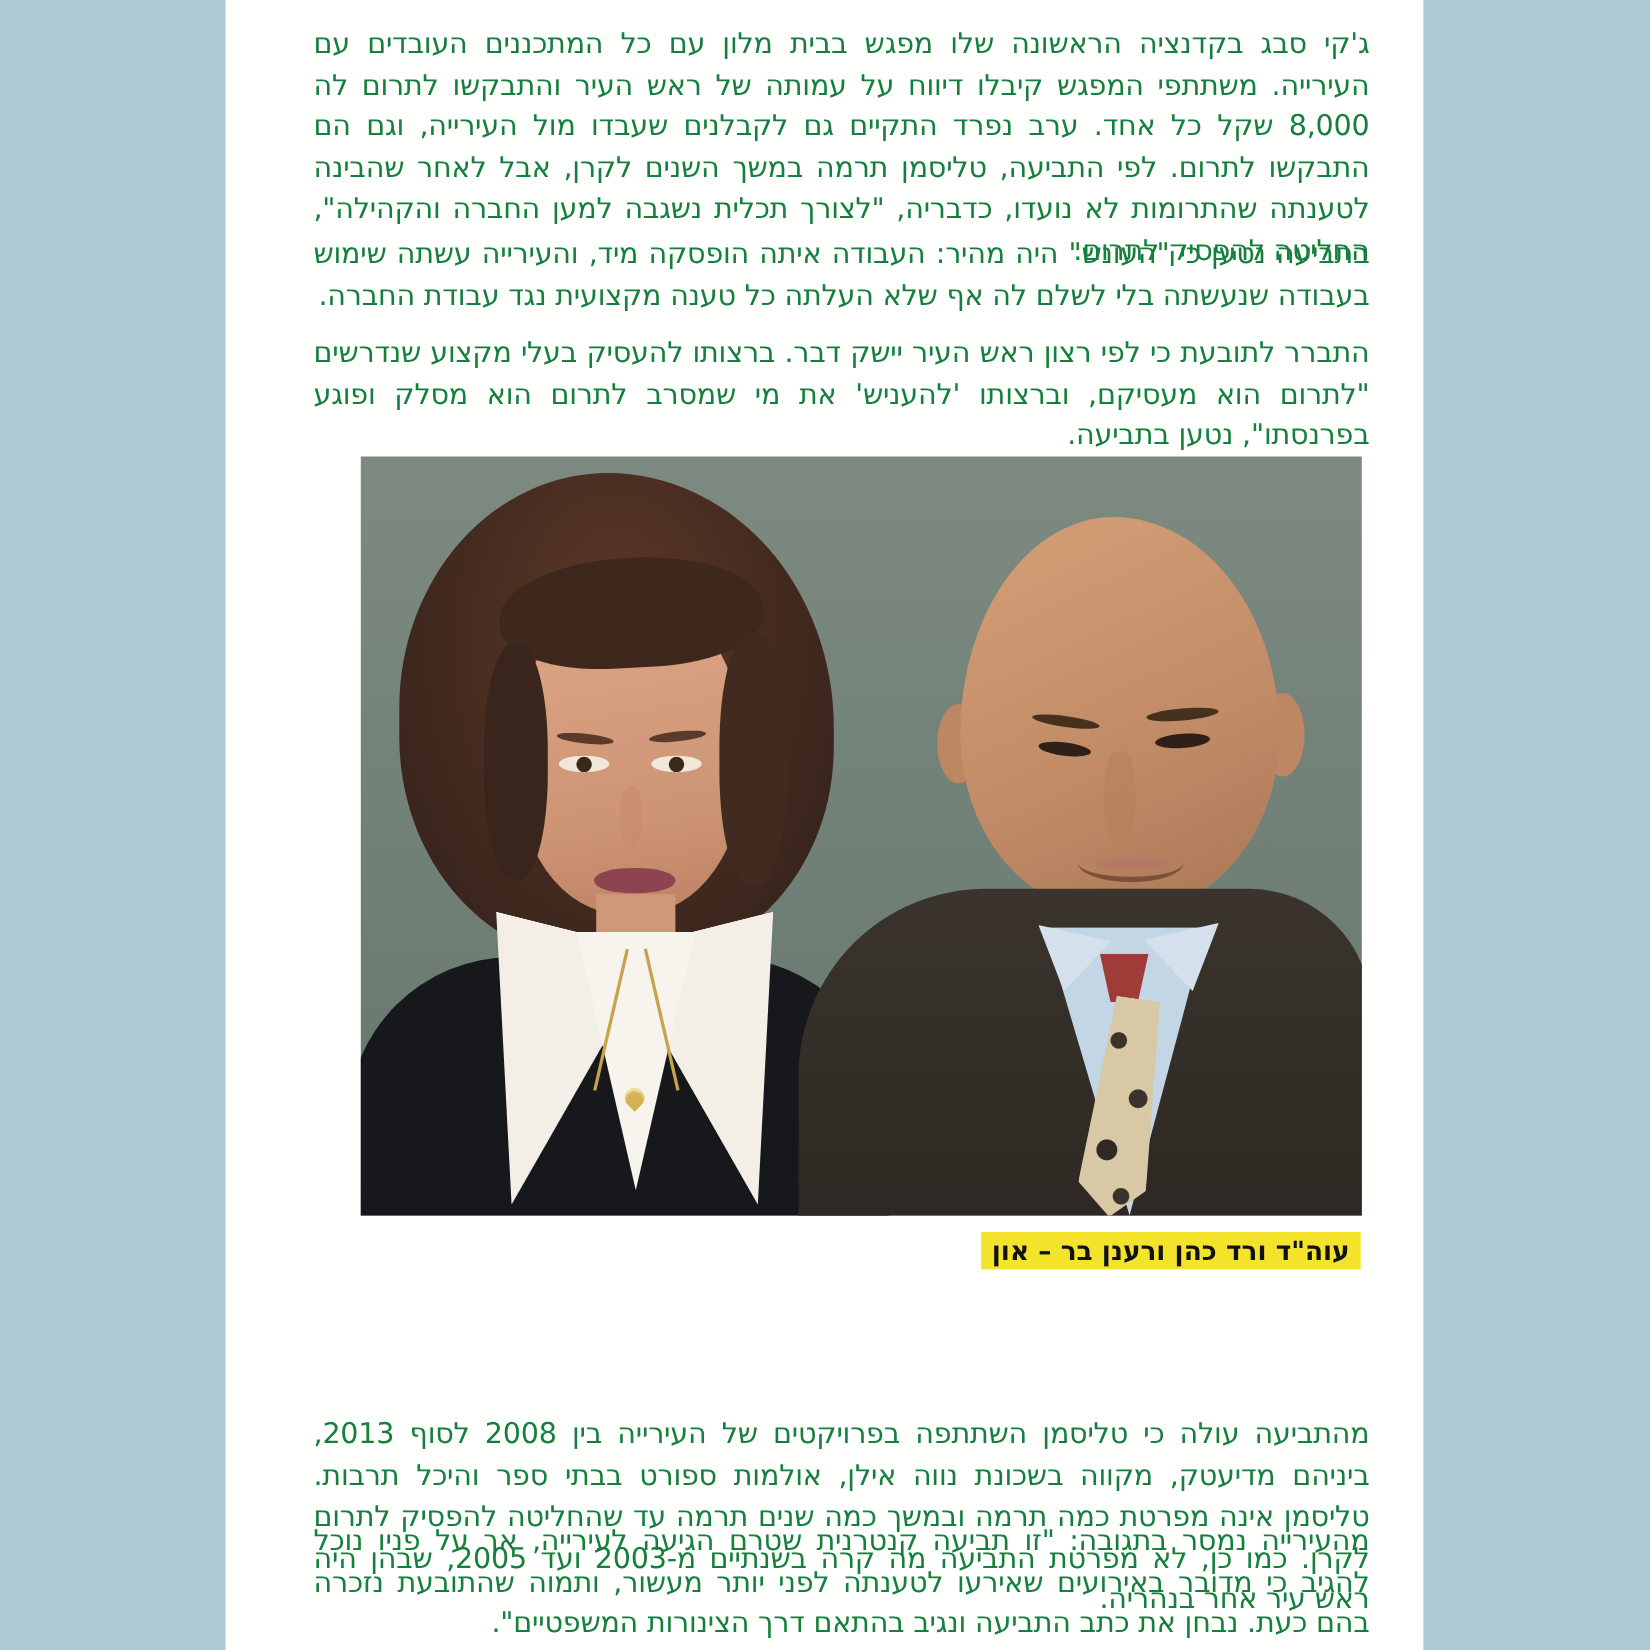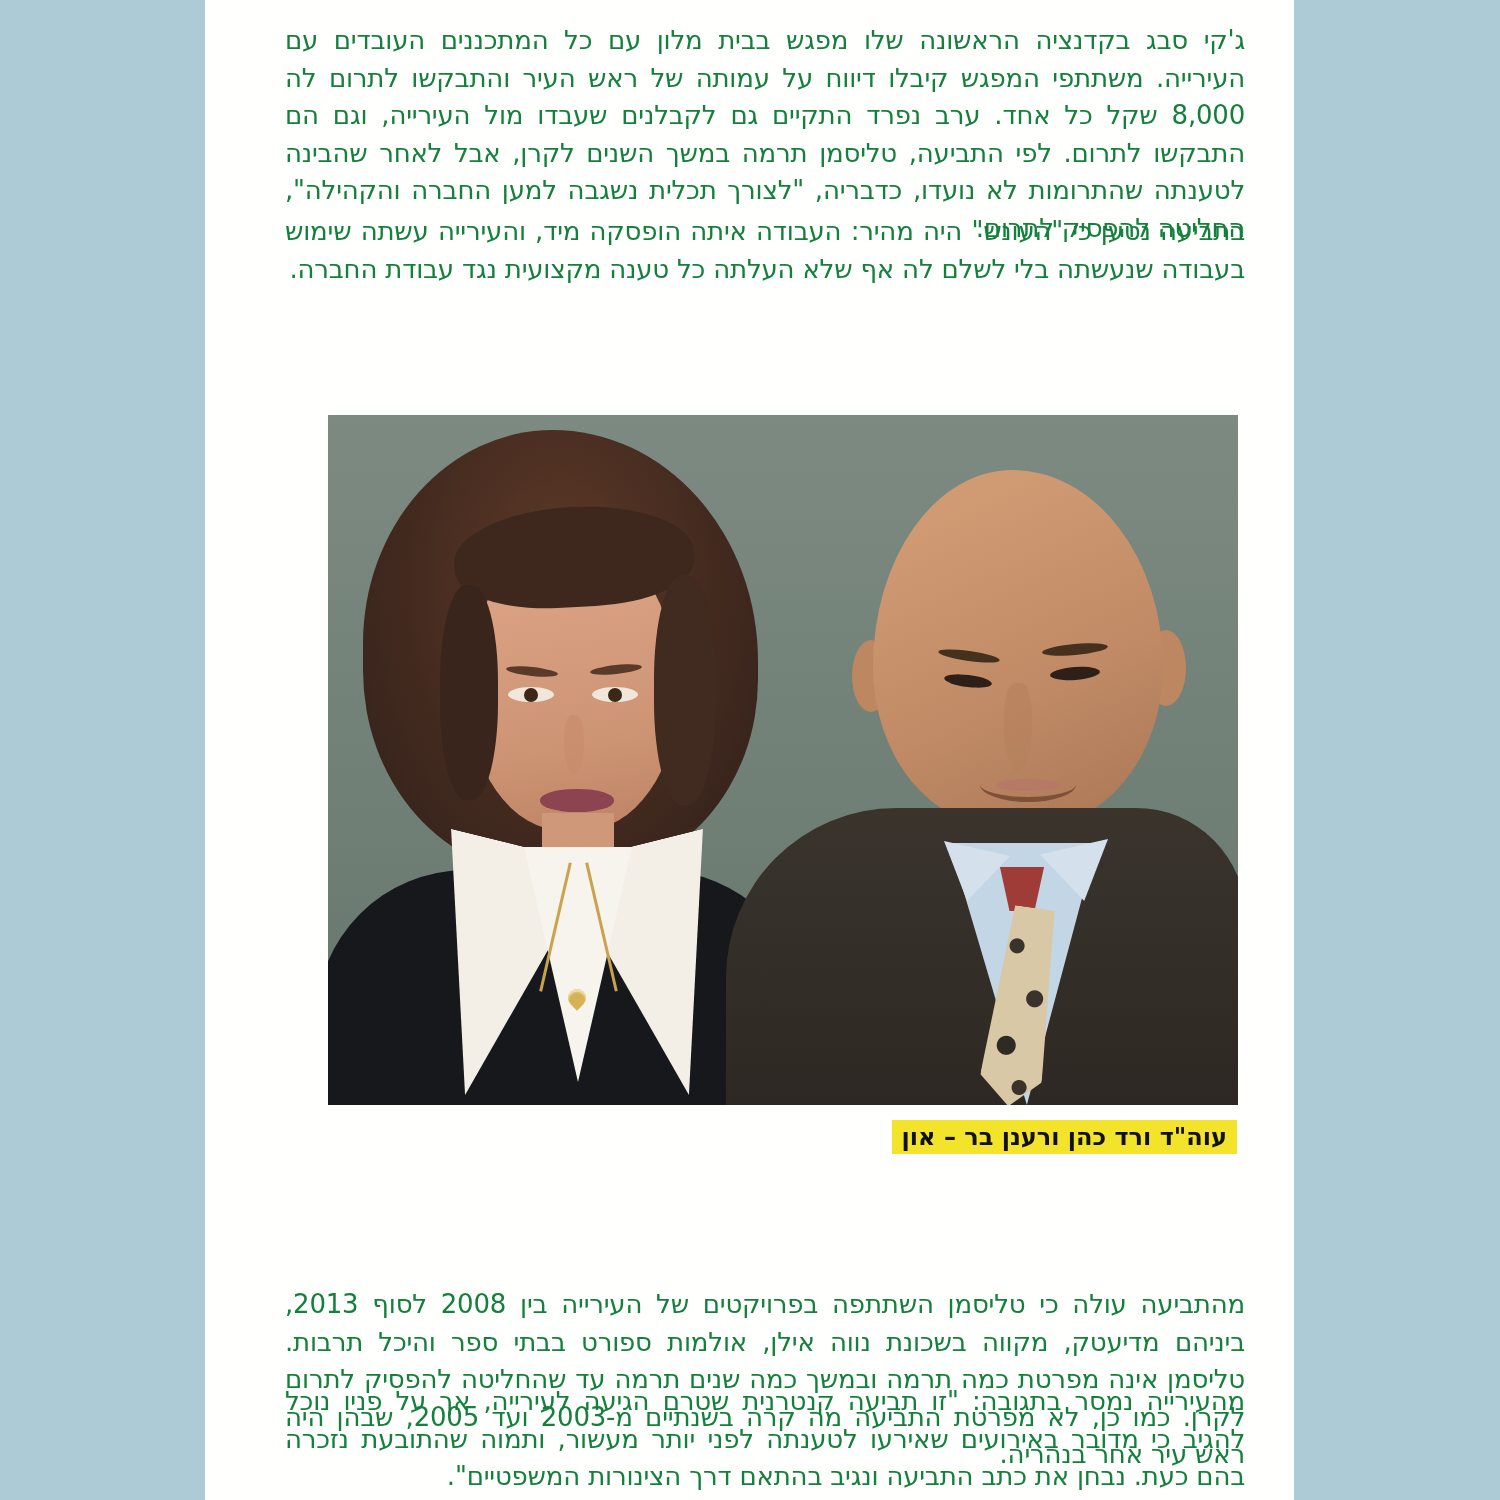--- a/index.html
+++ b/index.html
@@ -137,20 +137,21 @@
     padding: 0 10px;
   }
 </style>
 </head>
 <body>
 
 <div class="paper">
 
   <p class="body-text p1">ג'קי סבג בקדנציה הראשונה שלו מפגש בבית מלון עם כל המתכננים העובדים עם העירייה. משתתפי המפגש קיבלו דיווח על עמותה של ראש העיר והתבקשו לתרום לה 8,000 שקל כל אחד. ערב נפרד התקיים גם לקבלנים שעבדו מול העירייה, וגם הם התבקשו לתרום. לפי התביעה, טליסמן תרמה במשך השנים לקרן, אבל לאחר שהבינה לטענתה שהתרומות לא נועדו, כדבריה, "לצורך תכלית נשגבה למען החברה והקהילה", החליטה להפסיק לתרום.</p>
   <p class="body-text p2">בתביעה נטען כי "העונש" היה מהיר: העבודה איתה הופסקה מיד, והעירייה עשתה שימוש בעבודה שנעשתה בלי לשלם לה אף שלא העלתה כל טענה מקצועית נגד עבודת החברה.</p>
+  <p class="body-text p3">התברר לתובעת כי לפי רצון ראש העיר יישק דבר. ברצותו להעסיק בעלי מקצוע שנדרשים "לתרום הוא מעסיקם, וברצותו 'להעניש' את מי שמסרב לתרום הוא מסלק ופוגע בפרנסתו", נטען בתביעה.</p>
 
   <div class="photo">
 
     <div class="w-hair-back"></div>
     <div class="w-face"></div>
     <div class="w-fringe"></div>
     <div class="w-hair-left"></div>
     <div class="w-hair-right"></div>
     <div class="w-brow-l"></div>
     <div class="w-brow-r"></div>

